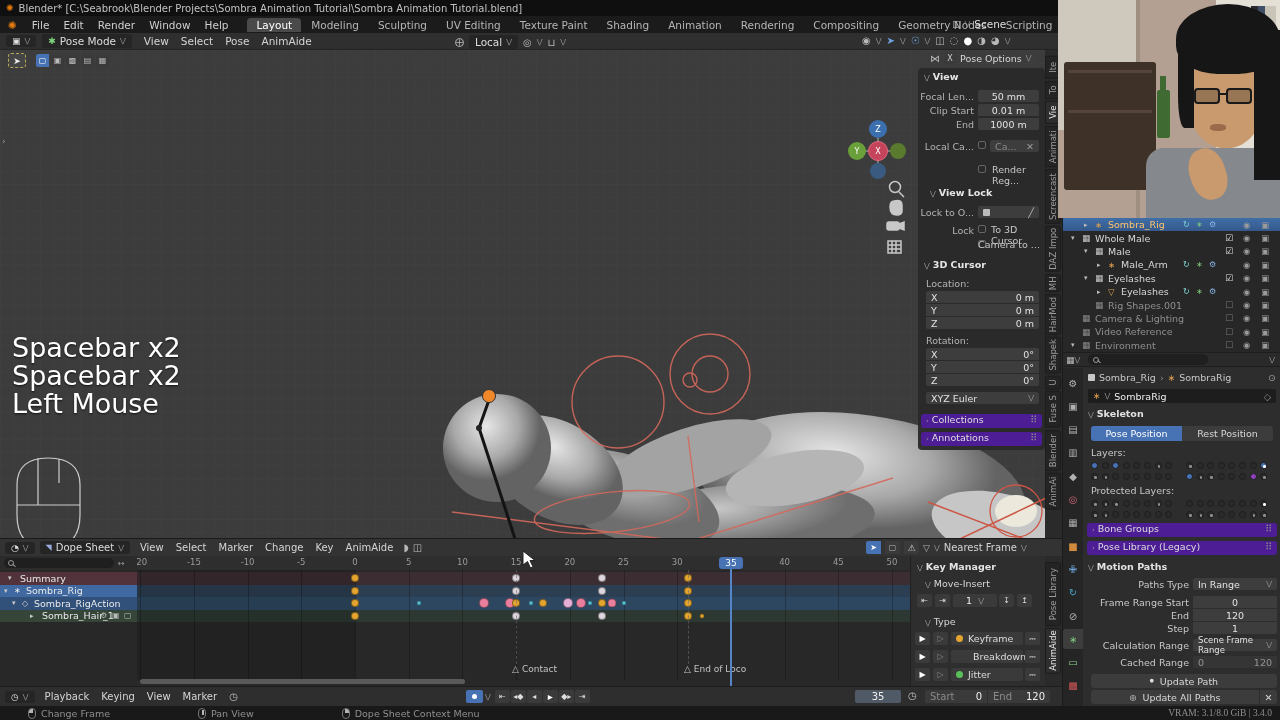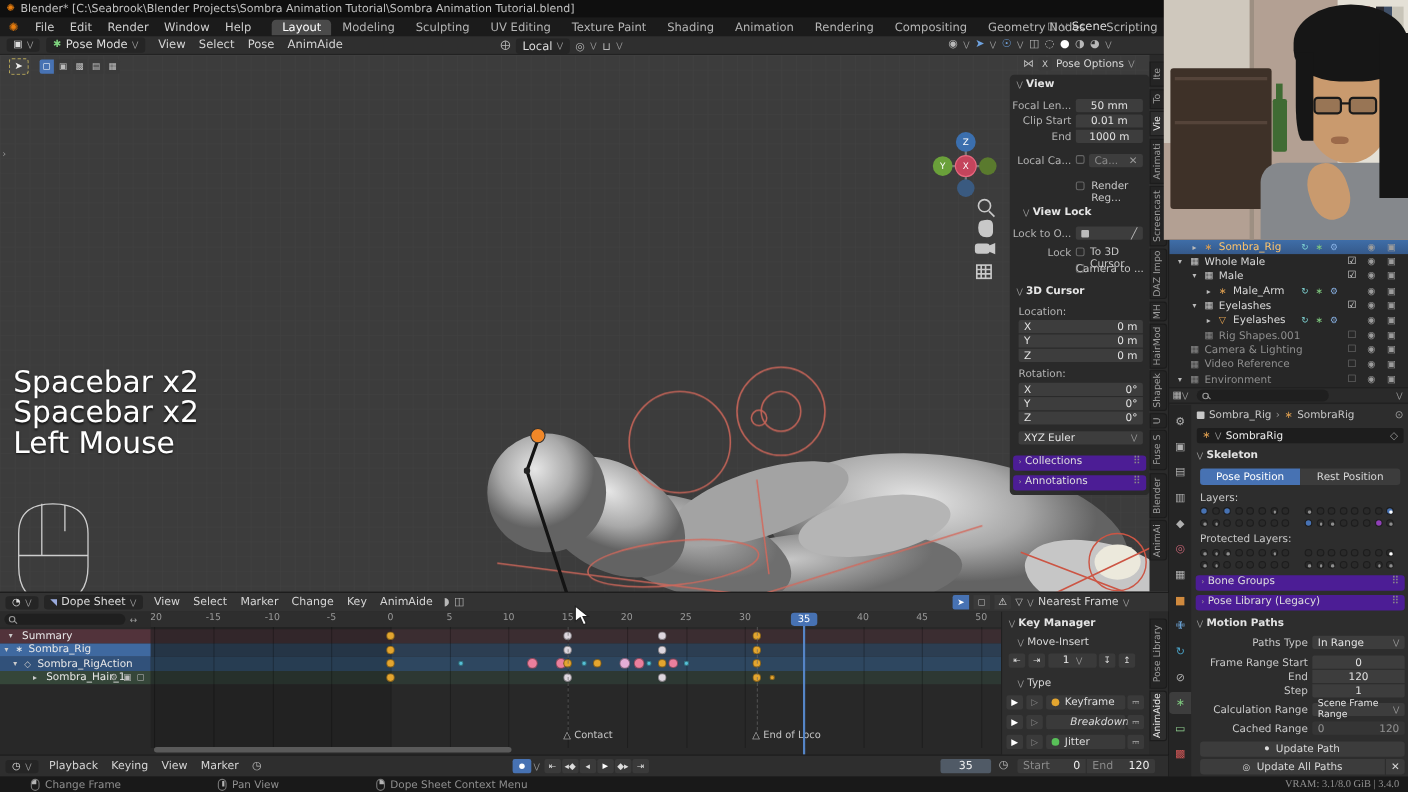--- a/index.html
+++ b/index.html
@@ -693,21 +693,21 @@
             <span class="tbtn" style="color: rgb(136, 136, 136);">▷</span>
             <span style="width: 72px; height: 13px; background: rgb(58, 58, 58); border-radius: 2px; display: flex; align-items: center; gap: 5px; padding-left: 5px; color: rgb(221, 221, 221);">
               <span style="width: 7px; height: 7px; border-radius: 50%; background: rgb(227, 165, 47);"></span>
               <span>Keyframe</span>
             </span>
             <span class="tbtn">⎓</span>
           </div>
           <div style="position: absolute; left: 4px; top: 94px; display: flex; gap: 2px; align-items: center;">
             <span class="tbtn" style="color: rgb(255, 255, 255);">▶</span>
             <span class="tbtn" style="color: rgb(136, 136, 136);">▷</span>
-            <span style="width: 72px; height: 13px; background: rgb(58, 58, 58); border-radius: 2px; display: flex; align-items: center; gap: 17px; padding-left: 5px; color: rgb(221, 221, 221); font-style: italic;">
+            <span style="width: 72px; height: 13px; background: rgb(58, 58, 58); border-radius: 2px; display: flex; align-items: center; gap: 17px; padding-left: 5px; color: rgb(221, 221, 221);">
               <span style="width: 7px; height: 7px; border-radius: 50%; background: rgb(86, 192, 216);"></span>
               <span>Breakdown</span>
             </span>
             <span class="tbtn">⎓</span>
           </div>
           <div style="position: absolute; left: 4px; top: 112px; display: flex; gap: 2px; align-items: center;">
             <span class="tbtn" style="color: rgb(255, 255, 255);">▶</span>
             <span class="tbtn" style="color: rgb(136, 136, 136);">▷</span>
             <span style="width: 72px; height: 13px; background: rgb(58, 58, 58); border-radius: 2px; display: flex; align-items: center; gap: 5px; padding-left: 5px; color: rgb(221, 221, 221);">
               <span style="width: 7px; height: 7px; border-radius: 50%; background: rgb(88, 192, 88);"></span>

